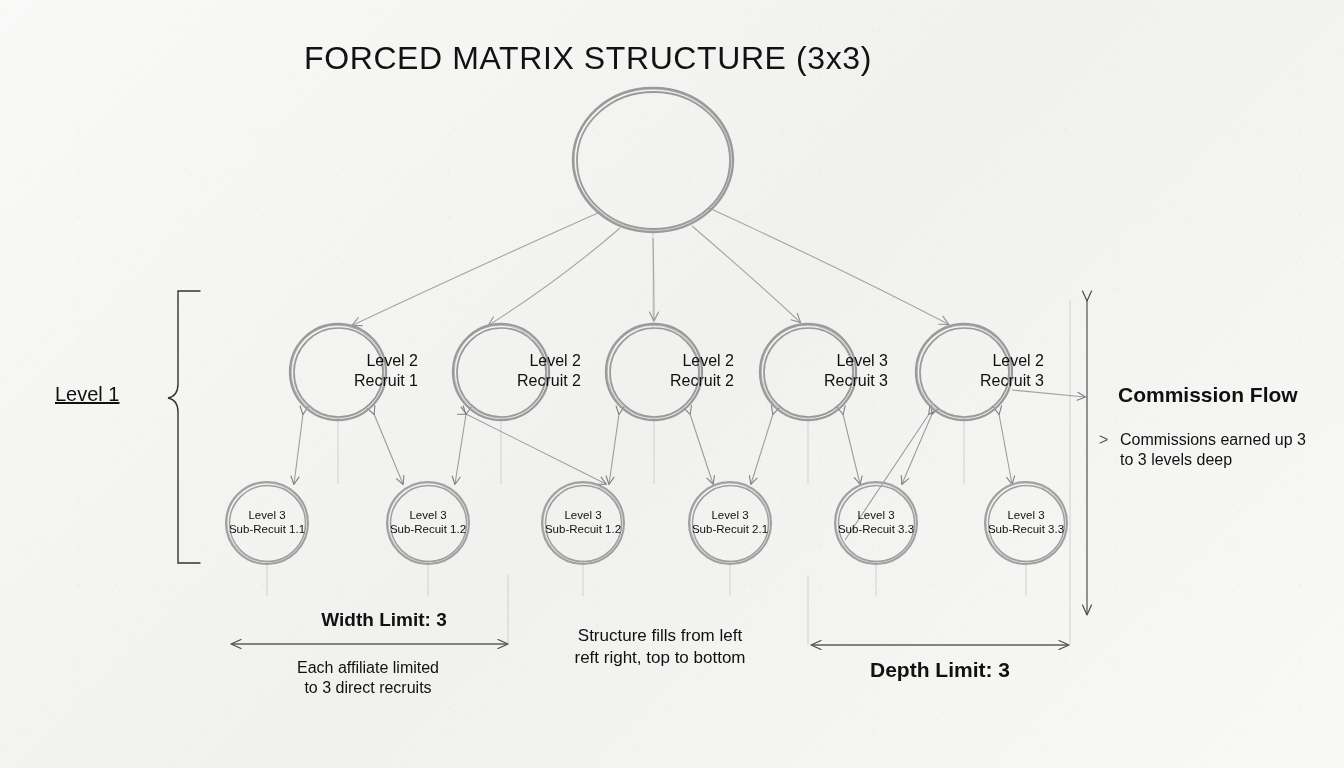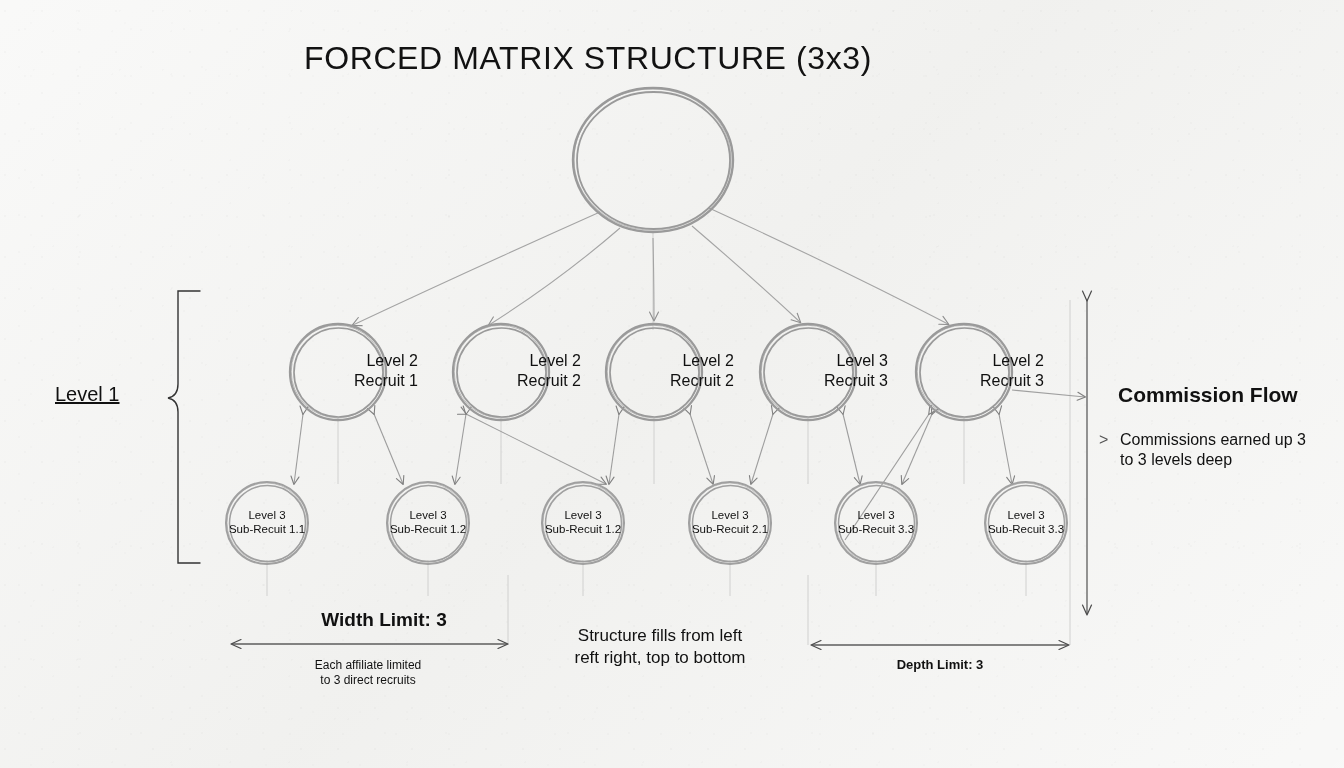--- a/index.html
+++ b/index.html
@@ -59,23 +59,23 @@
     color: #111;
     line-height: 1.28;
     white-space: pre-line;
   }
   .anno.bold { font-weight: bold; }
   .a-level1 { left: 55px; top: 382px; font-size: 20px; text-decoration: underline; }
   .a-commflow { left: 1118px; top: 382px; font-size: 21px; }
   .a-commdesc { left: 1120px; top: 430px; font-size: 16px; }
   .a-commarrow { left: 1099px; top: 430px; font-size: 16px; color: #555; }
   .a-width { left: 244px; top: 608px; width: 280px; text-align: center; font-size: 19px; }
-  .a-widthdesc { left: 228px; top: 658px; width: 280px; text-align: center; font-size: 12px; }
+  .a-widthdesc { left: 228px; top: 658px; width: 280px; text-align: center; font-size: 16px; }
   .a-fill { left: 520px; top: 589px; width: 280px; text-align: center; font-size: 17px; margin-top: 36px; }
-  .a-depth { left: 808px; top: 657px; width: 264px; text-align: center; font-size: 13px; }
+  .a-depth { left: 808px; top: 657px; width: 264px; text-align: center; font-size: 21px; }
 </style>
 </head>
 <body>
 
 <div id="canvas">
 
   <div class="ttl">FORCED MATRIX STRUCTURE (3x3)</div>
 
   <svg class="layer" viewBox="0 0 1344 768" xmlns="http://www.w3.org/2000/svg">
     <defs>

